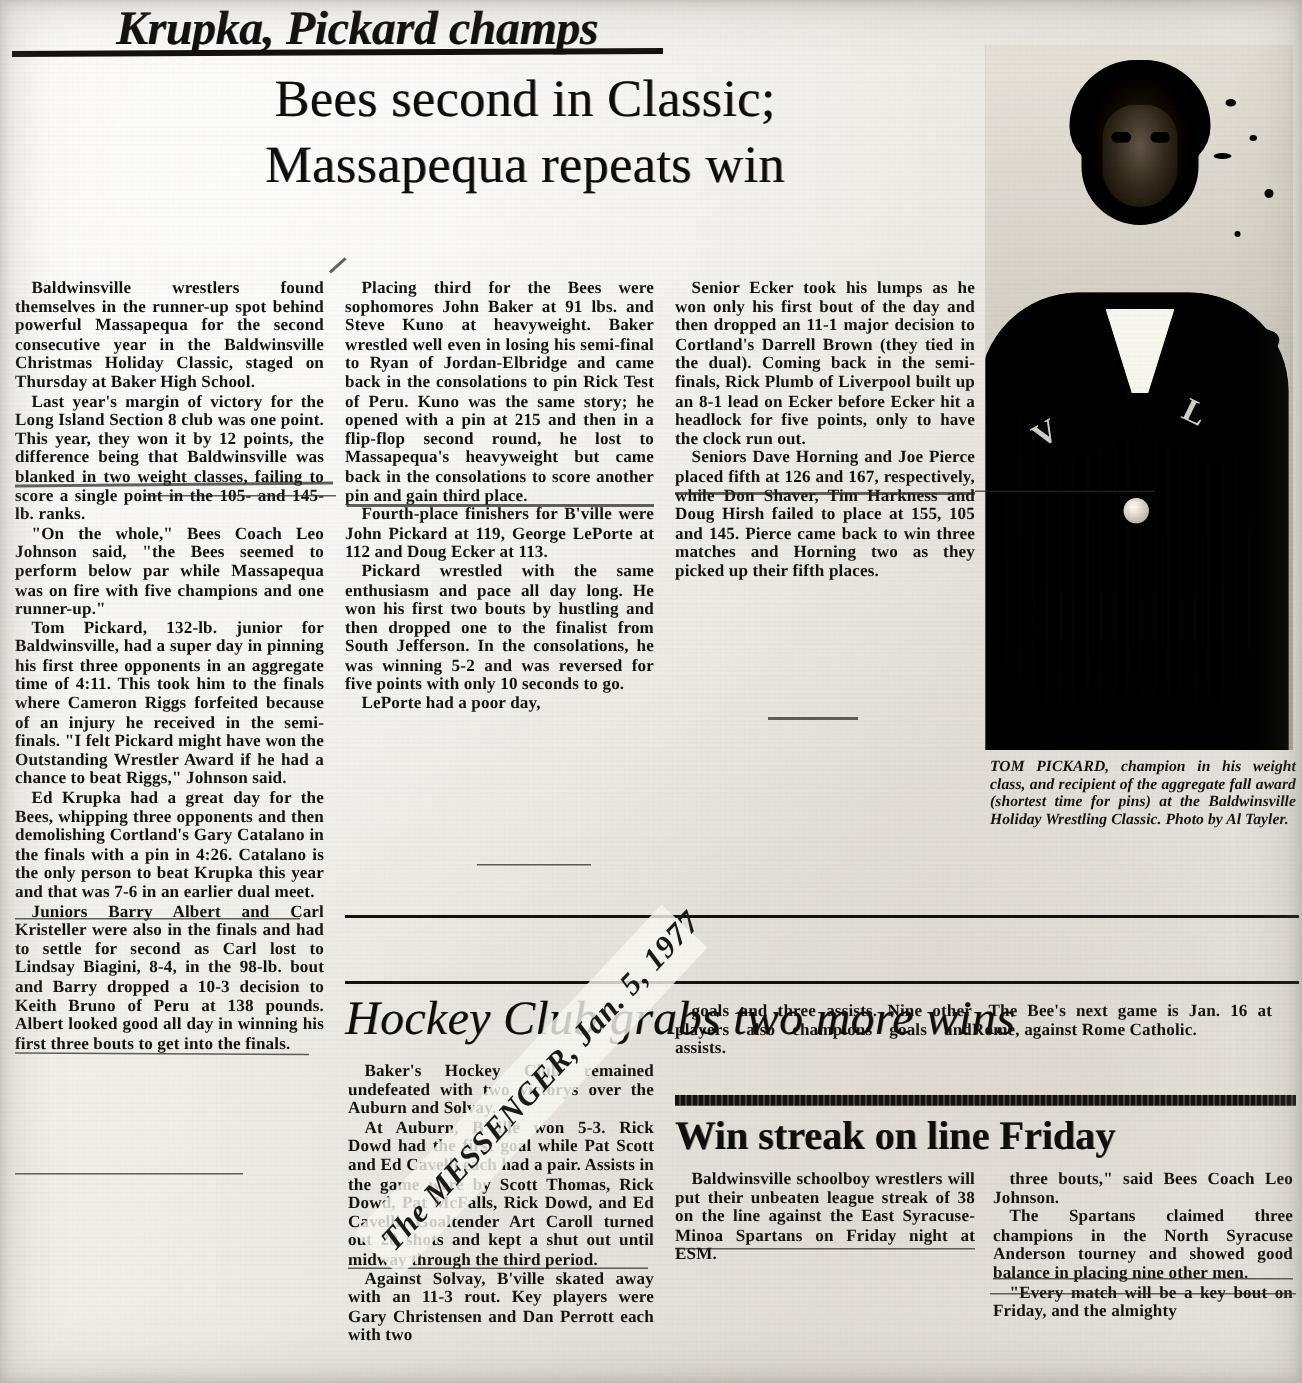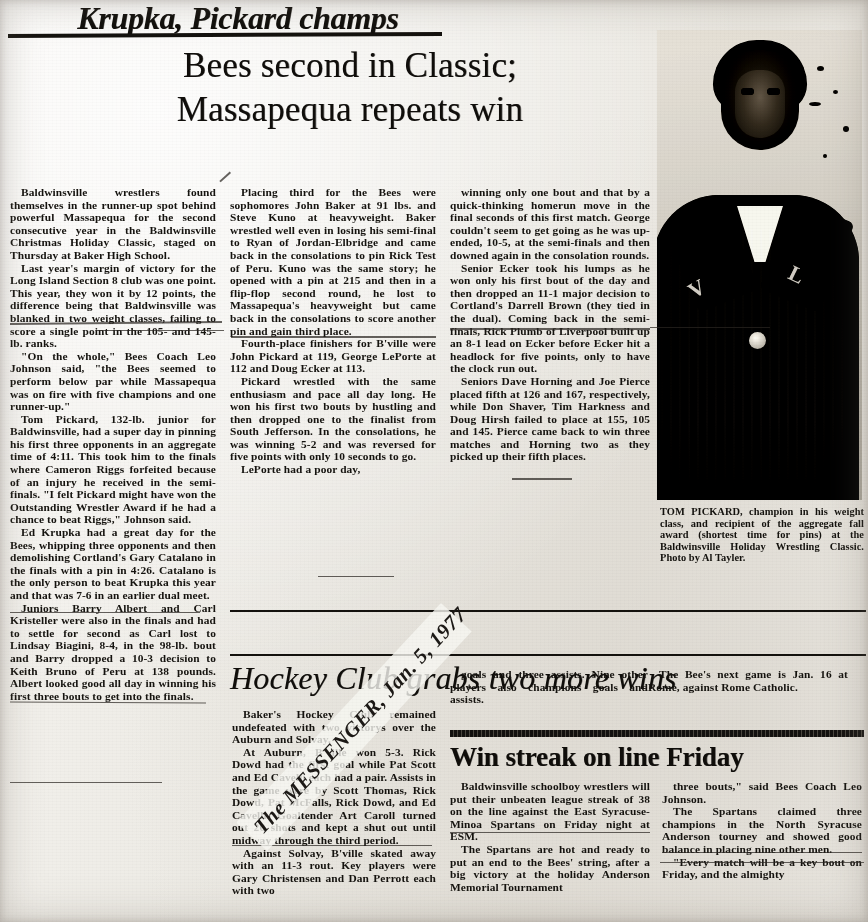--- a/index.html
+++ b/index.html
@@ -126,21 +126,21 @@
     background:radial-gradient(circle at 40% 35%, #efece4, #9c978d);
   }
   #photo .stripes{
     position:absolute;left:4px;top:200px;width:198px;height:280px;
     background:repeating-linear-gradient(90deg, rgba(255,255,255,.055) 0 2px, rgba(0,0,0,0) 2px 9px);
   }
   #photo .speck{position:absolute;background:#1a1815;border-radius:50%;}
 
   
   #caption{
-    position:absolute;left:660px;top:506px;width:204px;
+    position:absolute;left:660px;top:506px;width:204px;font-style:italic;
   }
   #caption p{
     margin:0;font-size:10.4px;line-height:11.6px;font-weight:700;
     color:#14120e;text-align:justify;letter-spacing:.05px;
   }
 
   
   #c1{position:absolute;left:10px;top:186px;width:206px;}
   #c2{position:absolute;left:230px;top:186px;width:206px;}
   #c3{position:absolute;left:450px;top:186px;width:200px;}
@@ -256,21 +256,20 @@
   </div>
 
   <div id="c2" class="col">
     <p>Placing third for the Bees were sophomores John Baker at 91 lbs. and Steve Kuno at heavyweight. Baker wrestled well even in losing his semi-final to Ryan of Jordan-Elbridge and came back in the consolations to pin Rick Test of Peru. Kuno was the same story; he opened with a pin at 215 and then in a flip-flop second round, he lost to Massapequa's heavyweight but came back in the consolations to score another pin and gain third place.</p>
     <p>Fourth-place finishers for B'ville were John Pickard at 119, George LePorte at 112 and Doug Ecker at 113.</p>
     <p>Pickard wrestled with the same enthusiasm and pace all day long. He won his first two bouts by hustling and then dropped one to the finalist from South Jefferson. In the consolations, he was winning 5-2 and was reversed for five points with only 10 seconds to go.</p>
     <p>LePorte had a poor day,</p>
   </div>
 
   <div id="c3" class="col">
-    <p>winning only one bout and that by a quick-thinking homerun move in the final seconds of this first match. George couldn't seem to get going as he was up-ended, 10-5, at the semi-finals and then downed again in the consolation rounds.</p>
     <p>Senior Ecker took his lumps as he won only his first bout of the day and then dropped an 11-1 major decision to Cortland's Darrell Brown (they tied in the dual). Coming back in the semi-finals, Rick Plumb of Liverpool built up an 8-1 lead on Ecker before Ecker hit a headlock for five points, only to have the clock run out.</p>
     <p>Seniors Dave Horning and Joe Pierce placed fifth at 126 and 167, respectively, while Don Shaver, Tim Harkness and Doug Hirsh failed to place at 155, 105 and 145. Pierce came back to win three matches and Horning two as they picked up their fifth places.</p>
   </div>
 
   <div id="hockeyRule"></div>
   <div id="hockeyHead">
     <div class="hh">Hockey Club grabs two more wins</div>
   </div>
   <div id="hockeyRule2"></div>
 
@@ -285,21 +284,20 @@
   <div id="h3" class="col">
     <p>The Bee's next game is Jan. 16 at Rome, against Rome Catholic.</p>
   </div>
 
   <div id="wsRule"></div>
   <div id="wsHead">
     <div class="wh">Win streak on line Friday</div>
   </div>
   <div id="w1" class="col">
     <p>Baldwinsville schoolboy wrestlers will put their unbeaten league streak of 38 on the line against the East Syracuse-Minoa Spartans on Friday night at ESM.</p>
-    <p>The Spartans are hot and ready to put an end to the Bees' string, after a big victory at the holiday Anderson Memorial Tournament</p>
   </div>
   <div id="w2" class="col">
     <p>three bouts," said Bees Coach Leo Johnson.</p>
     <p>The Spartans claimed three champions in the North Syracuse Anderson tourney and showed good balance in placing nine other men.</p>
     <p>"Every match will be a key bout on Friday, and the almighty</p>
   </div>
 
   <div class="ink" style="left:10px;top:322px;width:212px;height:1.5px;transform:rotate(-.5deg);"></div>
   <div class="ink" style="left:96px;top:330px;width:128px;height:1.4px;"></div>
   <div class="ink" style="left:10px;top:702px;width:196px;height:1.3px;transform:rotate(.3deg);"></div>

